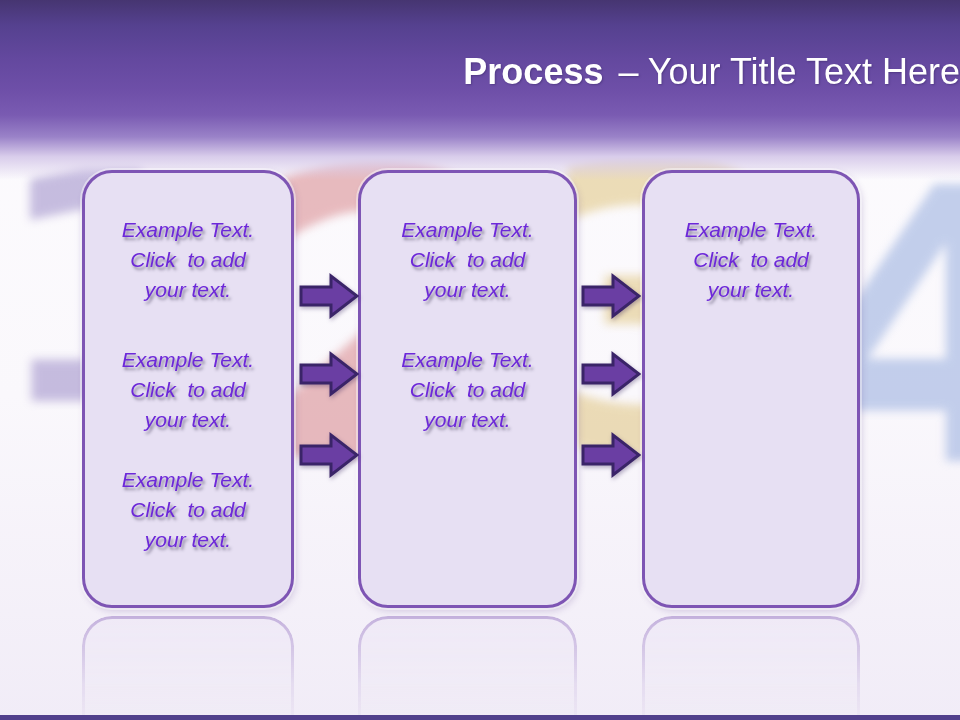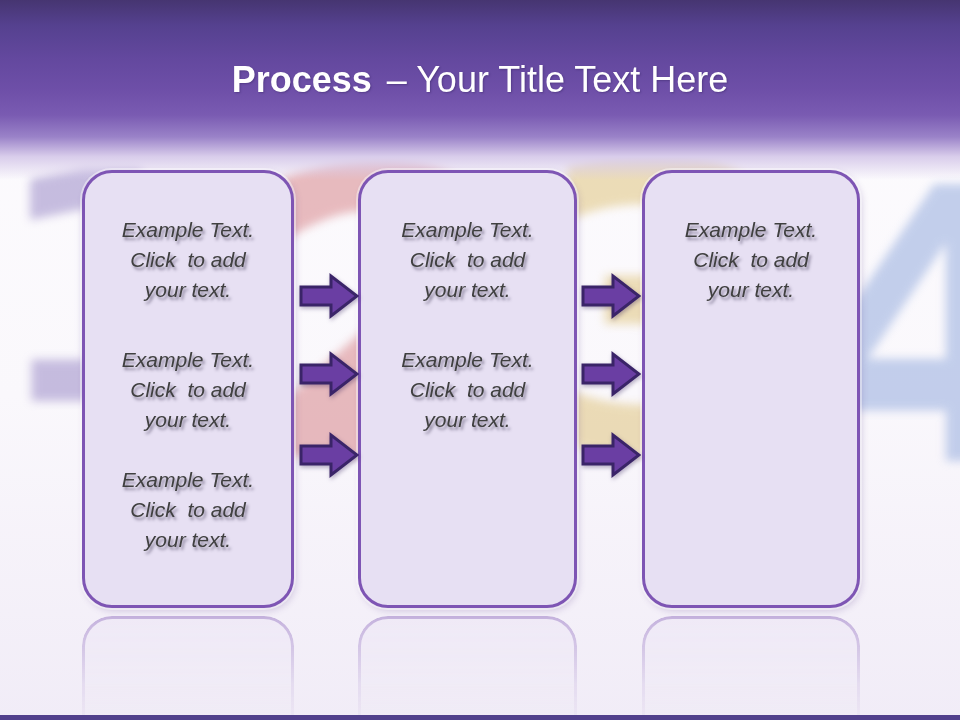--- a/index.html
+++ b/index.html
@@ -11,24 +11,23 @@
 
   
   .header {
     position:absolute; top:0; left:0; width:100%; height:180px; z-index:3;
     background:linear-gradient(180deg,
       #463571 0%, #55418f 14%, #63489e 32%, #6e4fa8 50%,
       #7a5bb2 64%, #9a82c8 76%, #d9cdeb 87%, rgba(248,245,252,0) 100%);
     pointer-events:none;
   }
   .slide-title {
-    position:absolute; top:50px; left:0; width:100%; text-align:center; z-index:4;
+    position:absolute; top:50px; left:0; width:100%; text-align:right; z-index:4;
     color:#ffffff; font-size:36px; line-height:44px;
     text-shadow:1px 1px 2px rgba(40,25,80,0.35);
-    margin-top:8px;
   }
   .t-bold { font-weight:bold; }
   .t-rest { font-weight:normal; margin-left:15px; }
 
   
   .bg-digit {
     position:absolute; z-index:1; line-height:1; font-weight:bold;
     font-family:"DejaVu Sans", sans-serif;
     filter:blur(5px); pointer-events:none;
   }
@@ -42,21 +41,21 @@
     position:absolute; top:170px; height:438px; z-index:5; box-sizing:border-box;
     background:#e7e0f3; border:3px solid #7e55b4; border-radius:30px;
     box-shadow:0 0 0 2px rgba(255,255,255,0.45), 2px 3px 7px rgba(90,60,140,0.22);
   }
   .panel-1 { left:82px;  width:212px; }
   .panel-2 { left:358px; width:219px; }
   .panel-3 { left:642px; width:218px; }
 
   .panel-text {
     width:100%; text-align:center; font-style:italic;
-    font-size:21px; line-height:30px; color:#404040;
+    font-size:21px; line-height:30px; color:#6d28d9;
     text-shadow:2px 3px 3px rgba(45,38,70,0.50);
     white-space:pre-line; margin:0;
   }
   .block-1 { margin-top:42px; }
   .block-2 { margin-top:40px; }
   .block-3 { margin-top:30px; }
 
   
   .arrow { position:absolute; width:60px; height:50px; z-index:6; }
   .gap-left  { left:299px; }

